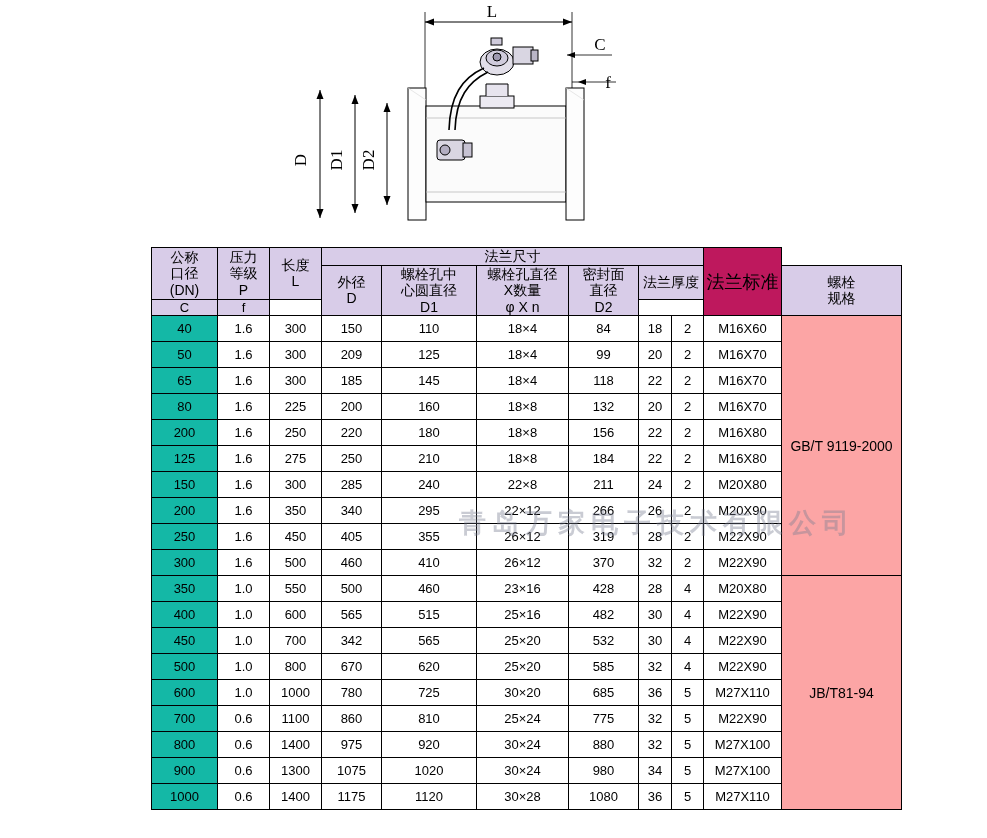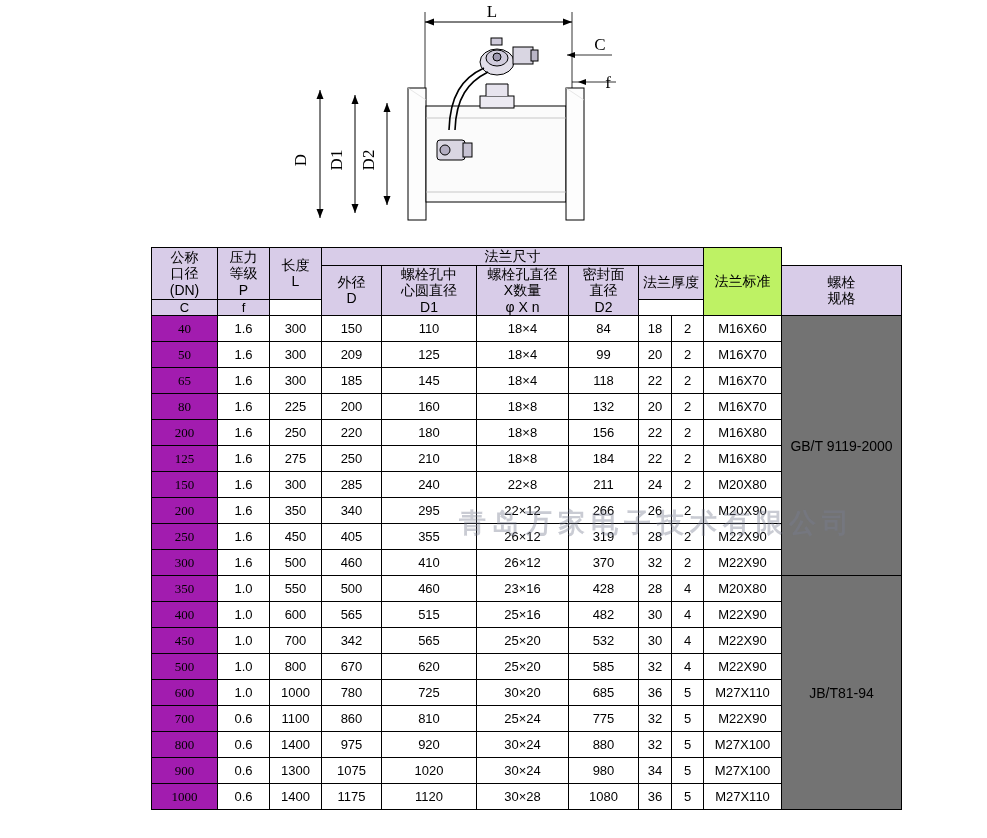--- a/index.html
+++ b/index.html
@@ -54,39 +54,38 @@
     font-weight: bold;
     padding: 2px 1px;
   }
   .hdr-small {
     background: #d8cce8;
     font-size: 13px;
     font-weight: bold;
     padding: 2px 1px;
   }
   .hdr-std {
-    background: #bef264;
-    font-size: 14px;
+    background: #be185d;
+    font-size: 18px;
     font-weight: bold;
   }
   
   td.c-dn {
-    background: #a21caf;
+    background: #14b8a6;
     font-weight: bold;
     height: 25px;
     font-size: 13px;
-    font-family: Liberation Serif, serif;
   }
   td.cell {
     background: #ffffff;
     height: 25px;
     font-size: 13px;
   }
   td.std {
-    background: #737373;
+    background: #fca5a5;
     font-size: 14px;
   }
 
   
   #watermark {
     position: absolute;
     left: 255px;
     top: 505px;
     width: 600px;
     font-size: 27px;

